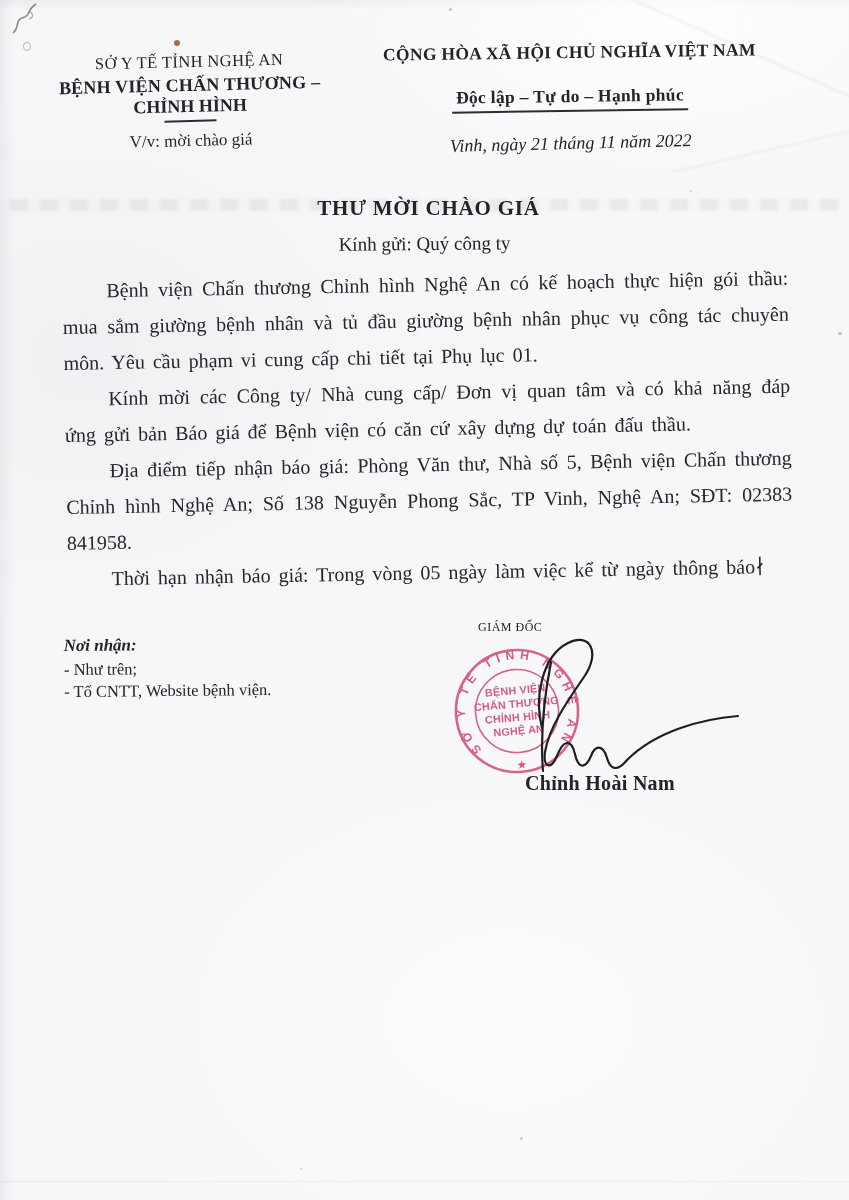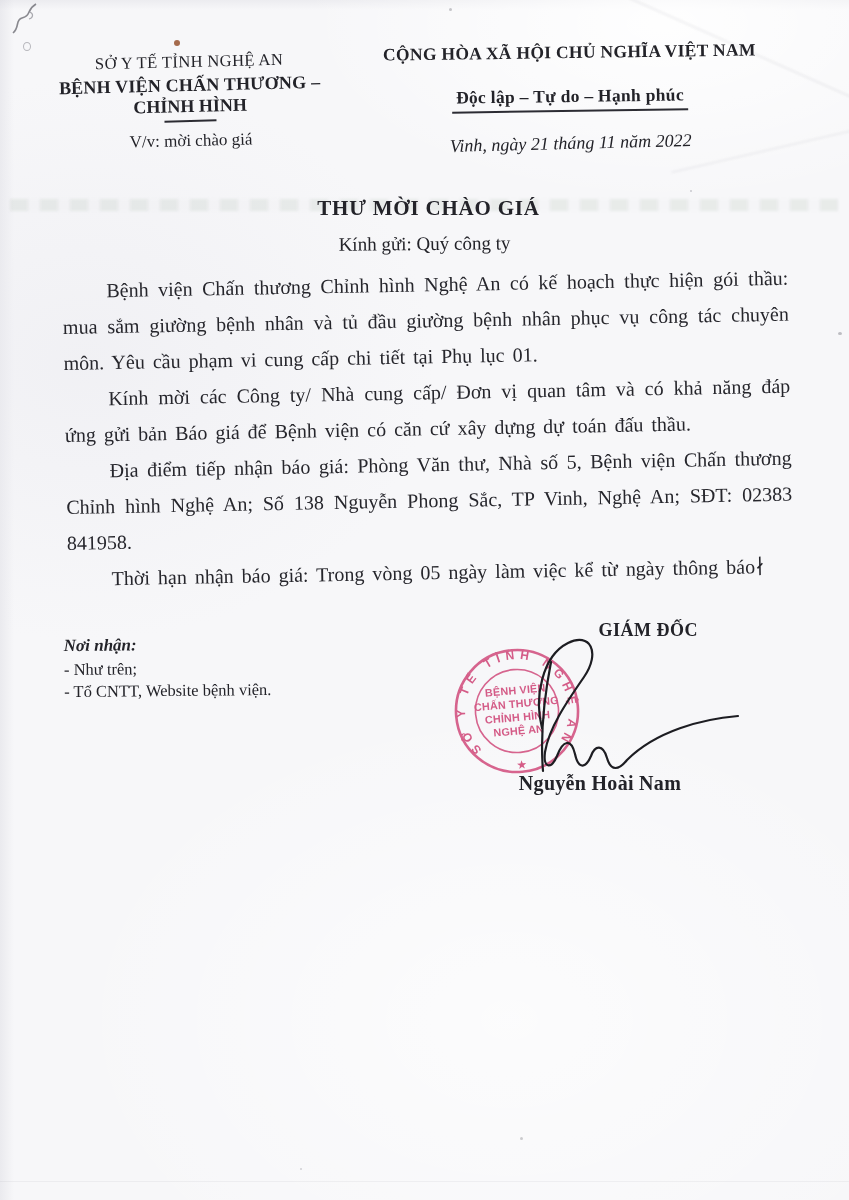--- a/index.html
+++ b/index.html
@@ -32,22 +32,22 @@
   .doc-title{position:absolute;left:0;right:0;top:196px;text-align:center;
     font-size:21px;font-weight:bold;letter-spacing:.8px;margin-left:8px;}
   .salutation{position:absolute;left:0;right:0;top:233px;text-align:center;font-size:19px;
     transform:rotate(-.5deg);}
   
   .body-text{position:absolute;left:62px;top:273px;width:726px;font-size:20px;
     line-height:36px;text-align:justify;word-spacing:3px;
     transform:rotate(-1.05deg);transform-origin:0 0;color:#26262c;}
   .body-text p{margin:0;text-indent:44px;}
   
-  .director{position:absolute;left:478px;top:620px;width:220px;text-align:right;
-    font-size:18px;font-weight:bold;letter-spacing:.5px;}
+  .director{position:absolute;left:478px;top:620px;width:220px;text-align:left;
+    font-size:12px;font-weight:normal;letter-spacing:.5px;}
   .recipients{position:absolute;left:64px;top:634px;font-size:16.5px;line-height:22px;
     transform:rotate(-.6deg);}
   .recipients .head{font-weight:bold;font-style:italic;font-size:17px;margin-bottom:2px;}
   .signer-name{position:absolute;left:488px;top:772px;width:224px;text-align:center;
     font-weight:bold;font-size:20px;letter-spacing:.3px;}
   
   .stamp{position:absolute;left:447px;top:641px;width:140px;height:140px;
     transform:rotate(-5deg);opacity:.88;mix-blend-mode:multiply;}
   .signature{position:absolute;left:430px;top:628px;width:330px;height:170px;}
   
@@ -141,15 +141,15 @@
     <g fill="none" stroke="#1d1d22" stroke-width="2.2" stroke-linecap="round">
       <path d="M 112 100 C 104 70, 112 28, 138 15 C 160 4, 171 24, 154 49
                C 136 75, 119 100, 115 124 C 113 140, 121 142, 127 128
                C 133 112, 141 110, 145 126 C 148 140, 155 142, 161 128
                C 165 117, 173 116, 177 130 C 181 144, 189 142, 197 132
                C 226 103, 272 91, 308 88"></path>
       <path d="M 121 34 C 114 70, 110 106, 113 143"></path>
     </g>
   </svg>
 
-  <div class="signer-name">Nguyễn Hoài Nam</div>
+  <div class="signer-name">Chỉnh Hoài Nam</div>
 
 </div>
 
 </body></html>

